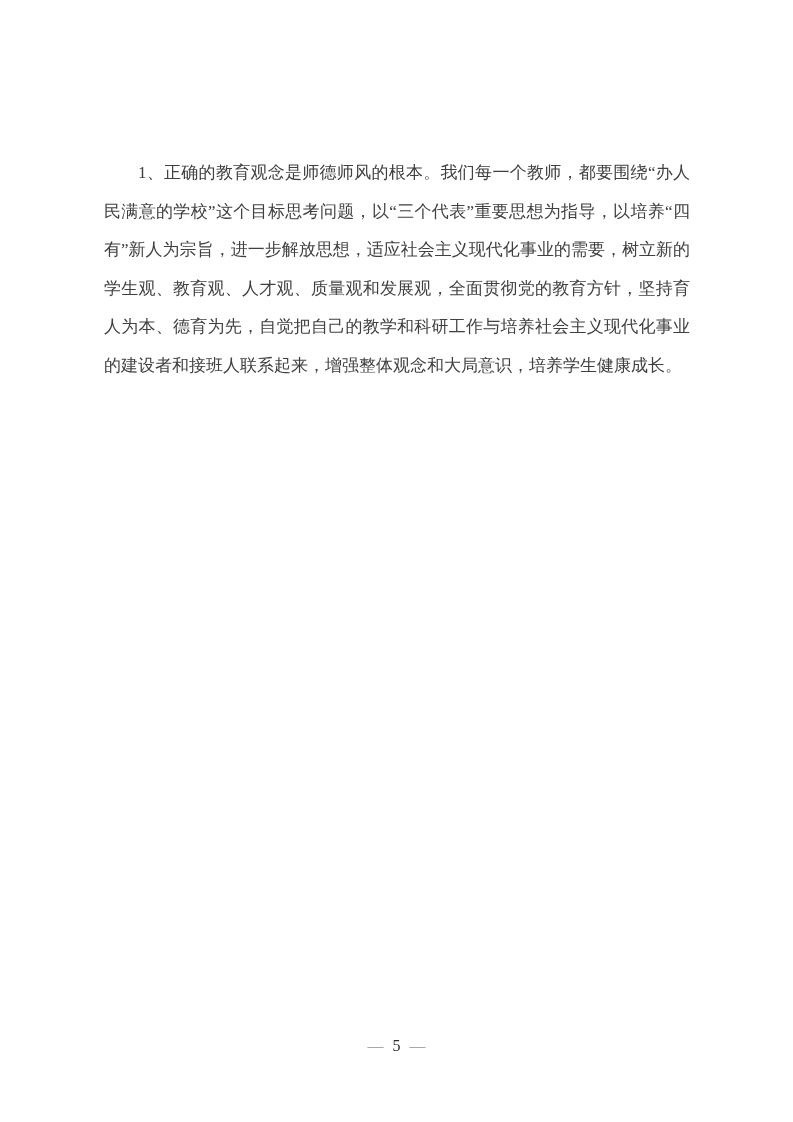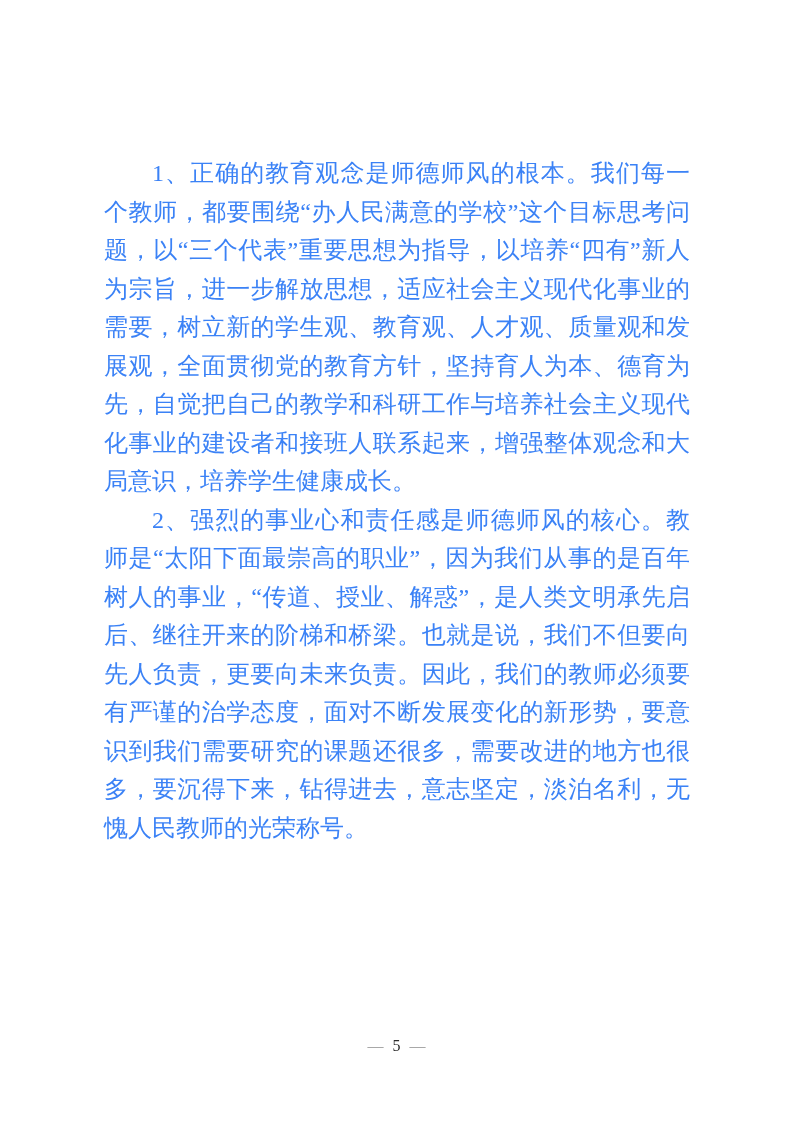--- a/index.html
+++ b/index.html
@@ -13,22 +13,22 @@
     height: 1122px;
     background: #ffffff;
     overflow: hidden;
     font-family: "Liberation Serif", "DejaVu Serif", serif;
   }
   .doc-body {
     position: absolute;
     left: 104px;
     top: 154px;
     width: 586px;
-    color: #3b82f6;
-    font-size: 24px;
+    color: #404040;
+    font-size: 17px;
     line-height: 38.5px;
     text-align: justify;
     text-justify: inter-ideograph;
   }
   .doc-body p {
     margin: 0;
     padding: 0;
     text-indent: 2em;
   }
   .page-footer {
@@ -50,20 +50,19 @@
     color: #2b2b2b;
   }
 </style>
 </head>
 <body>
 
 <div class="page">
 
   <div class="doc-body">
     <p>1、正确的教育观念是师德师风的根本。我们每一个教师，都要围绕“办人民满意的学校”这个目标思考问题，以“三个代表”重要思想为指导，以培养“四有”新人为宗旨，进一步解放思想，适应社会主义现代化事业的需要，树立新的学生观、教育观、人才观、质量观和发展观，全面贯彻党的教育方针，坚持育人为本、德育为先，自觉把自己的教学和科研工作与培养社会主义现代化事业的建设者和接班人联系起来，增强整体观念和大局意识，培养学生健康成长。</p>
-    <p>2、强烈的事业心和责任感是师德师风的核心。教师是“太阳下面最崇高的职业”，因为我们从事的是百年树人的事业，“传道、授业、解惑”，是人类文明承先启后、继往开来的阶梯和桥梁。也就是说，我们不但要向先人负责，更要向未来负责。因此，我们的教师必须要有严谨的治学态度，面对不断发展变化的新形势，要意识到我们需要研究的课题还很多，需要改进的地方也很多，要沉得下来，钻得进去，意志坚定，淡泊名利，无愧人民教师的光荣称号。</p>
   </div>
 
   <div class="page-footer">
     <span class="dash">—</span><span class="num">5</span><span class="dash">—</span>
   </div>
 
 </div>
 
 </body></html>

